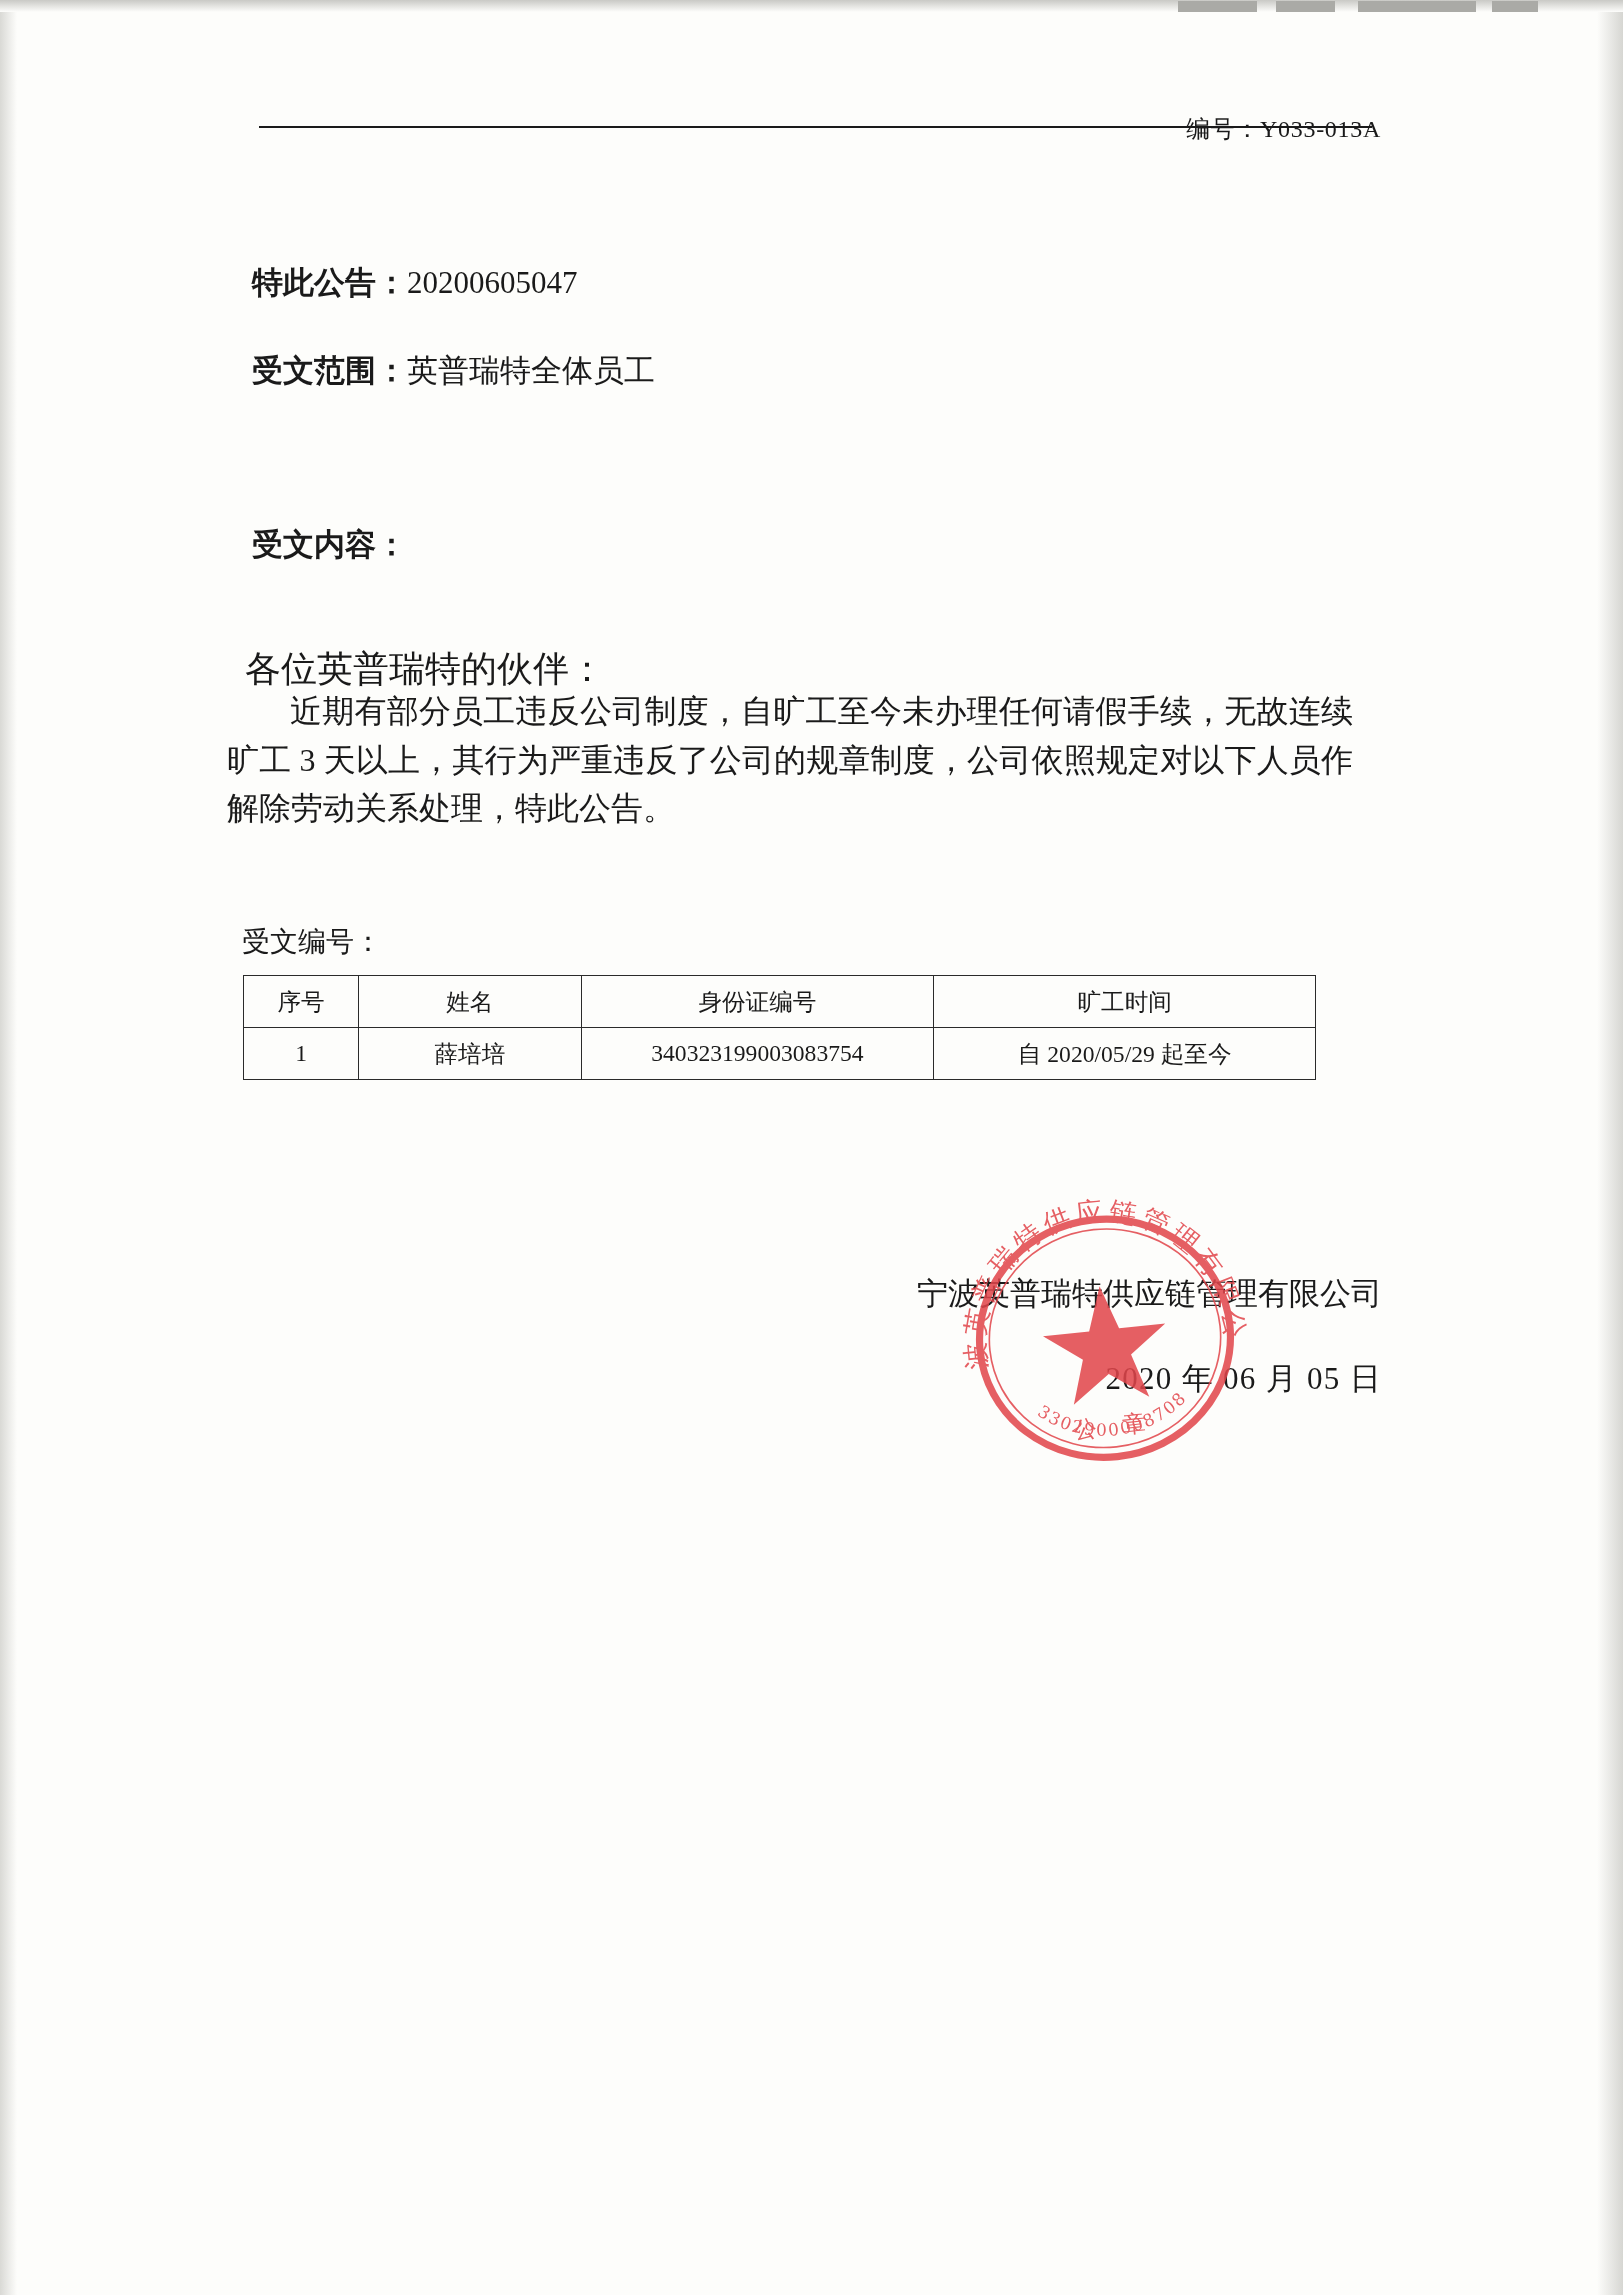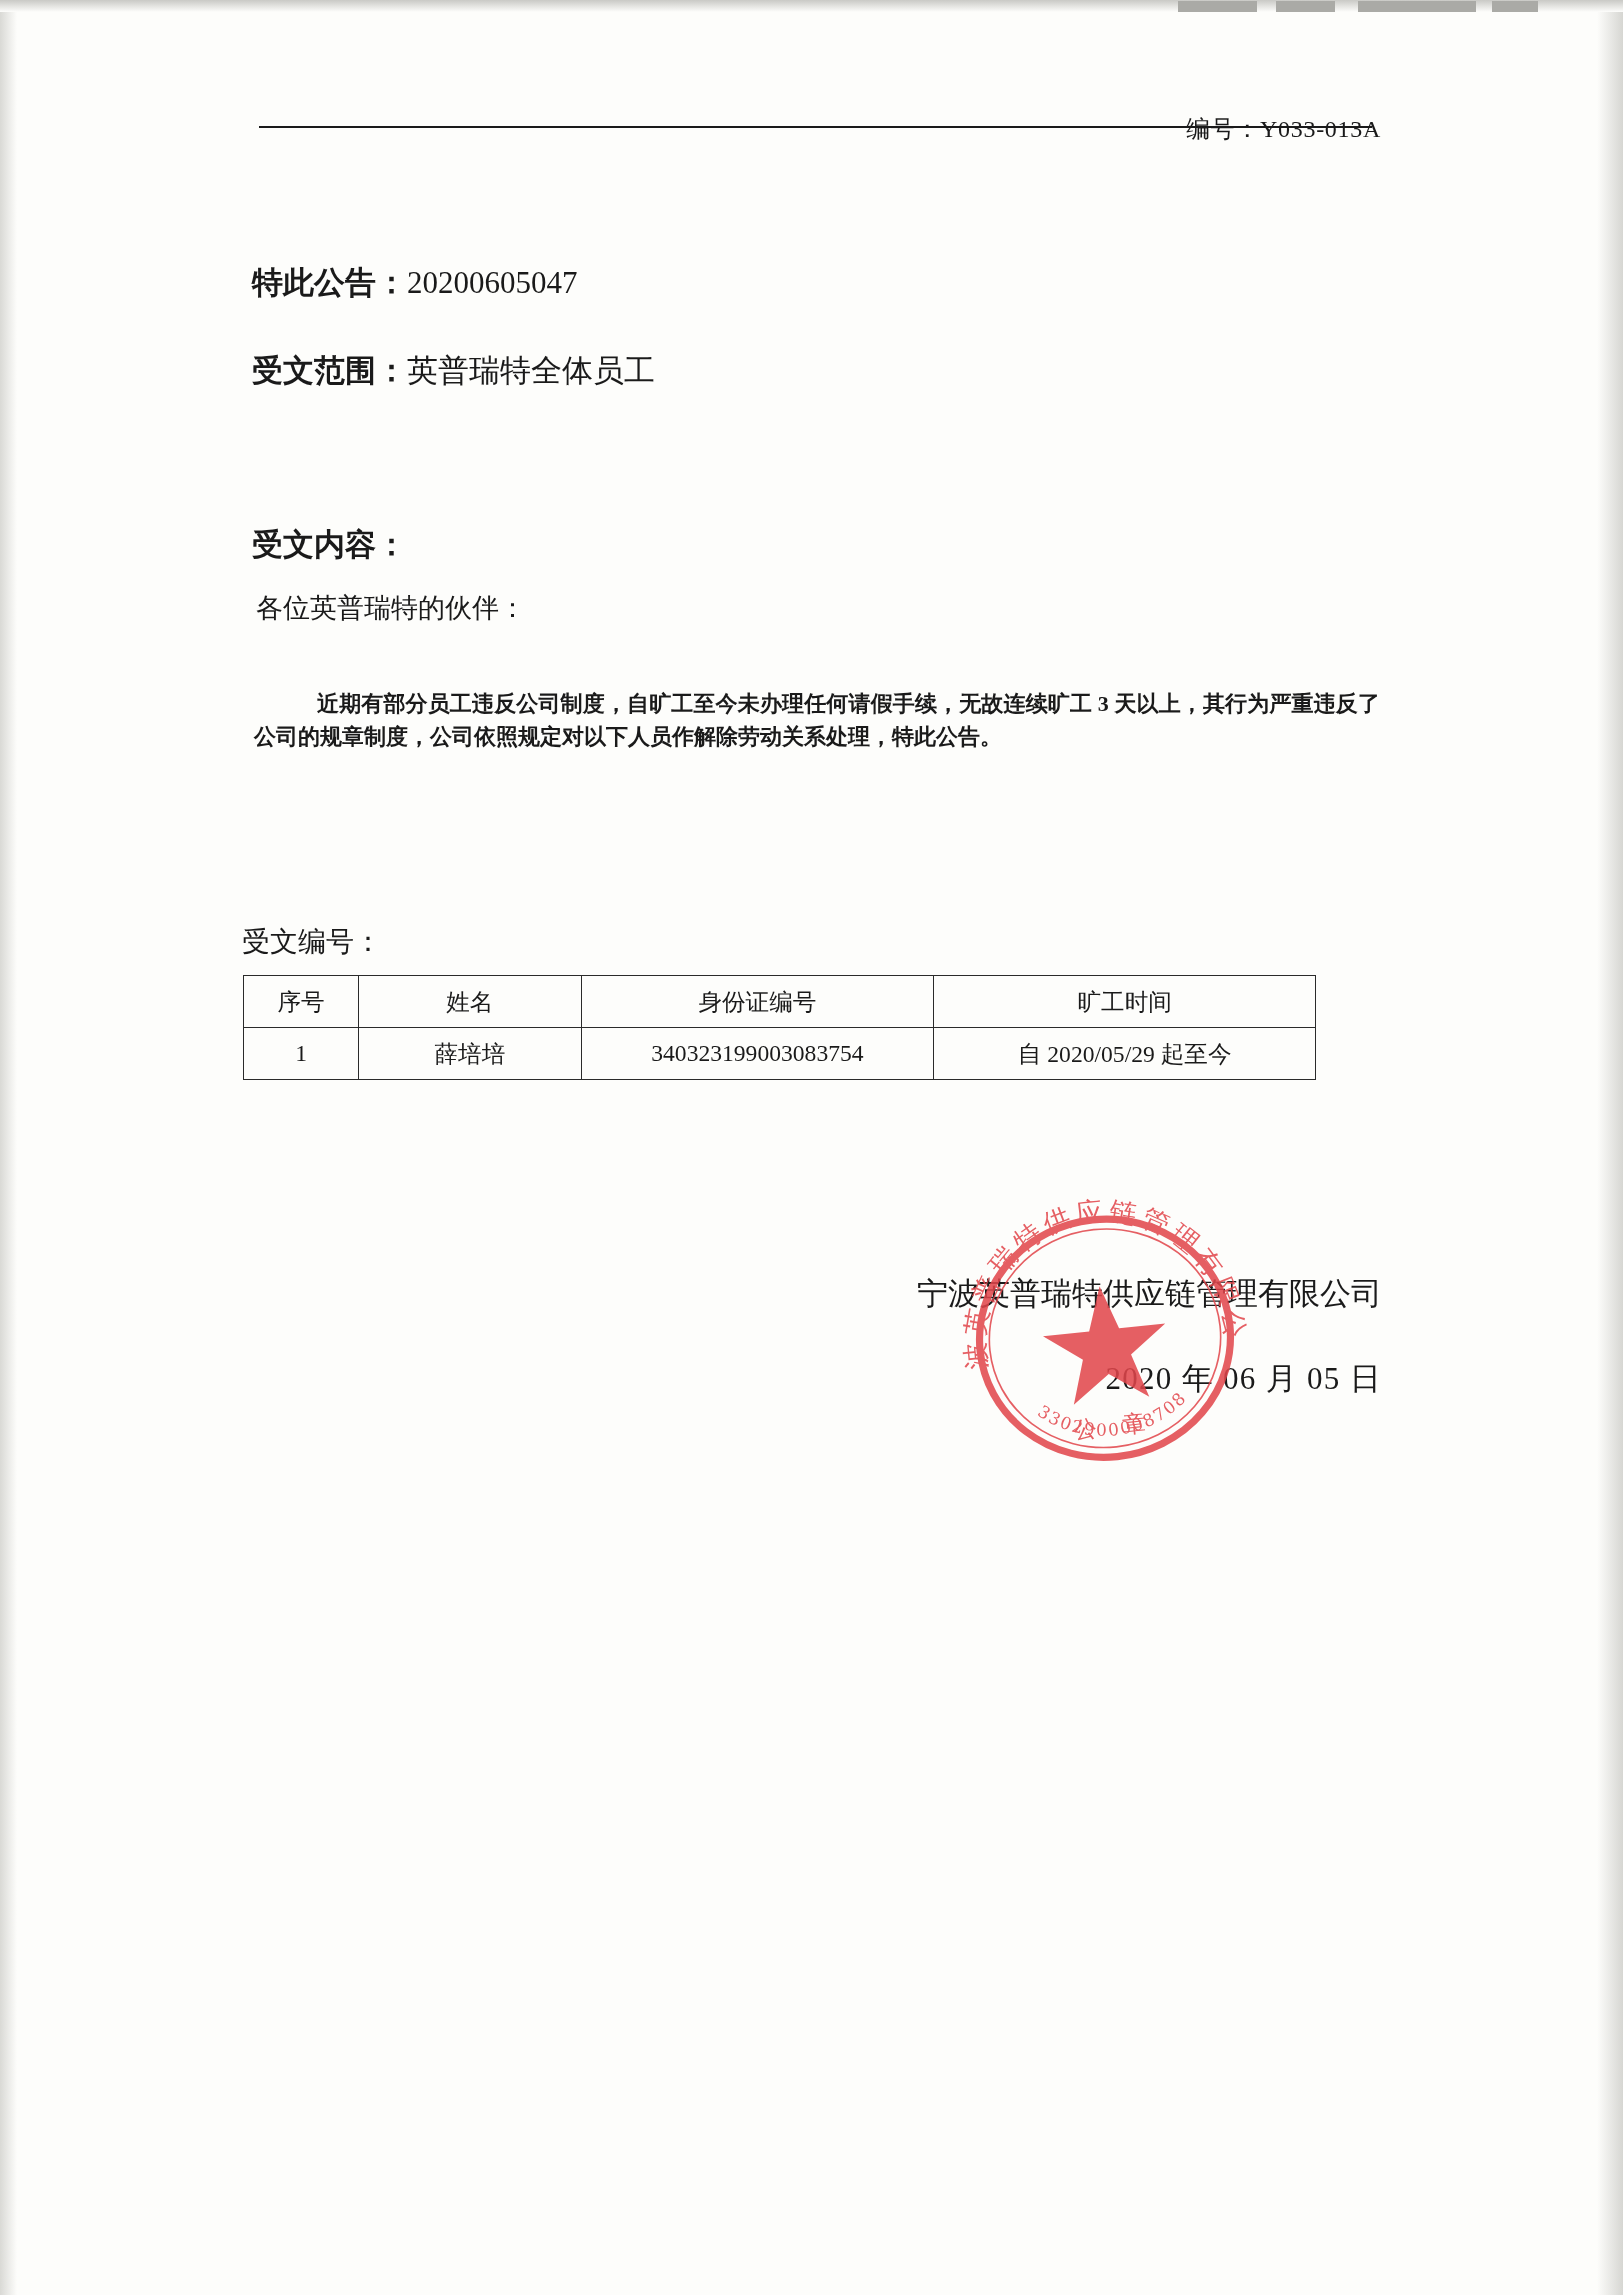--- a/index.html
+++ b/index.html
@@ -104,35 +104,33 @@
     font-weight: normal;
   }
   .f1 { top: 262px; }
   .f2 { top: 350px; }
   .f3 { top: 435px; }
   .f4 { top: 524px; }
 
   .salutation {
     position: absolute;
     left: 245px;
-    top: 590px;
-    font-size: 27px;
-    margin-left: 11px;
+    top: 645px;
+    font-size: 36px;
   }
 
   .body-text {
     position: absolute;
-    left: 254px;
+    left: 227px;
     top: 687px;
     width: 1126px;
-    font-size: 22px;
+    font-size: 32px;
     line-height: 1.52;
     text-align: justify;
     text-indent: 63px;
-    font-weight: bold;
   }
 
   .list-label {
     position: absolute;
     left: 242px;
     top: 923px;
     font-size: 28px;
   }
 
   

